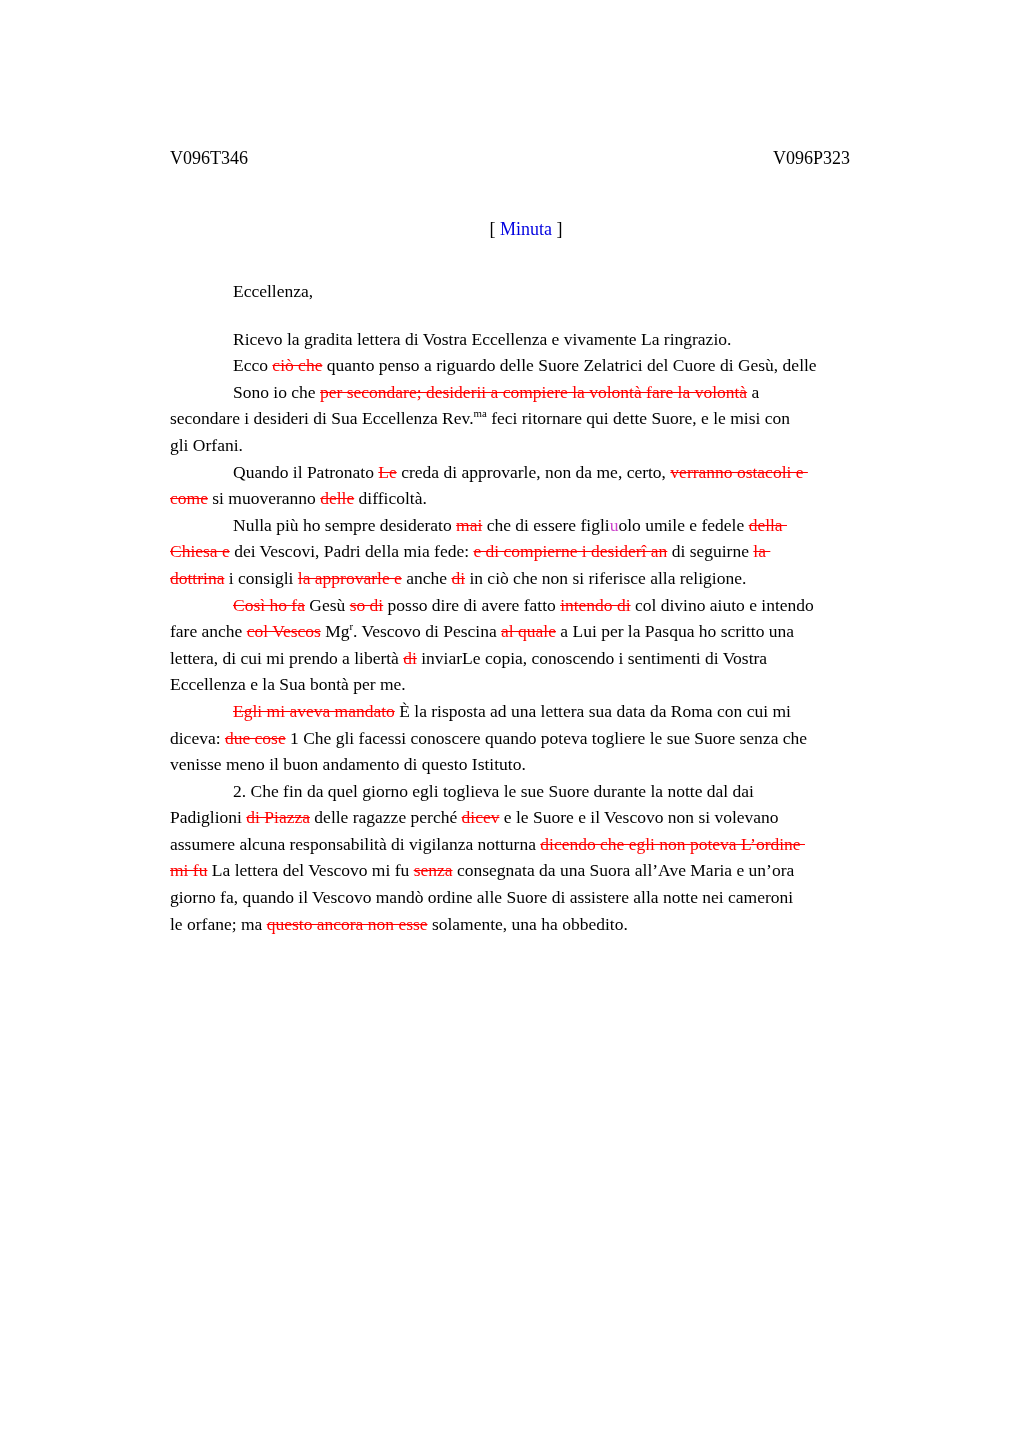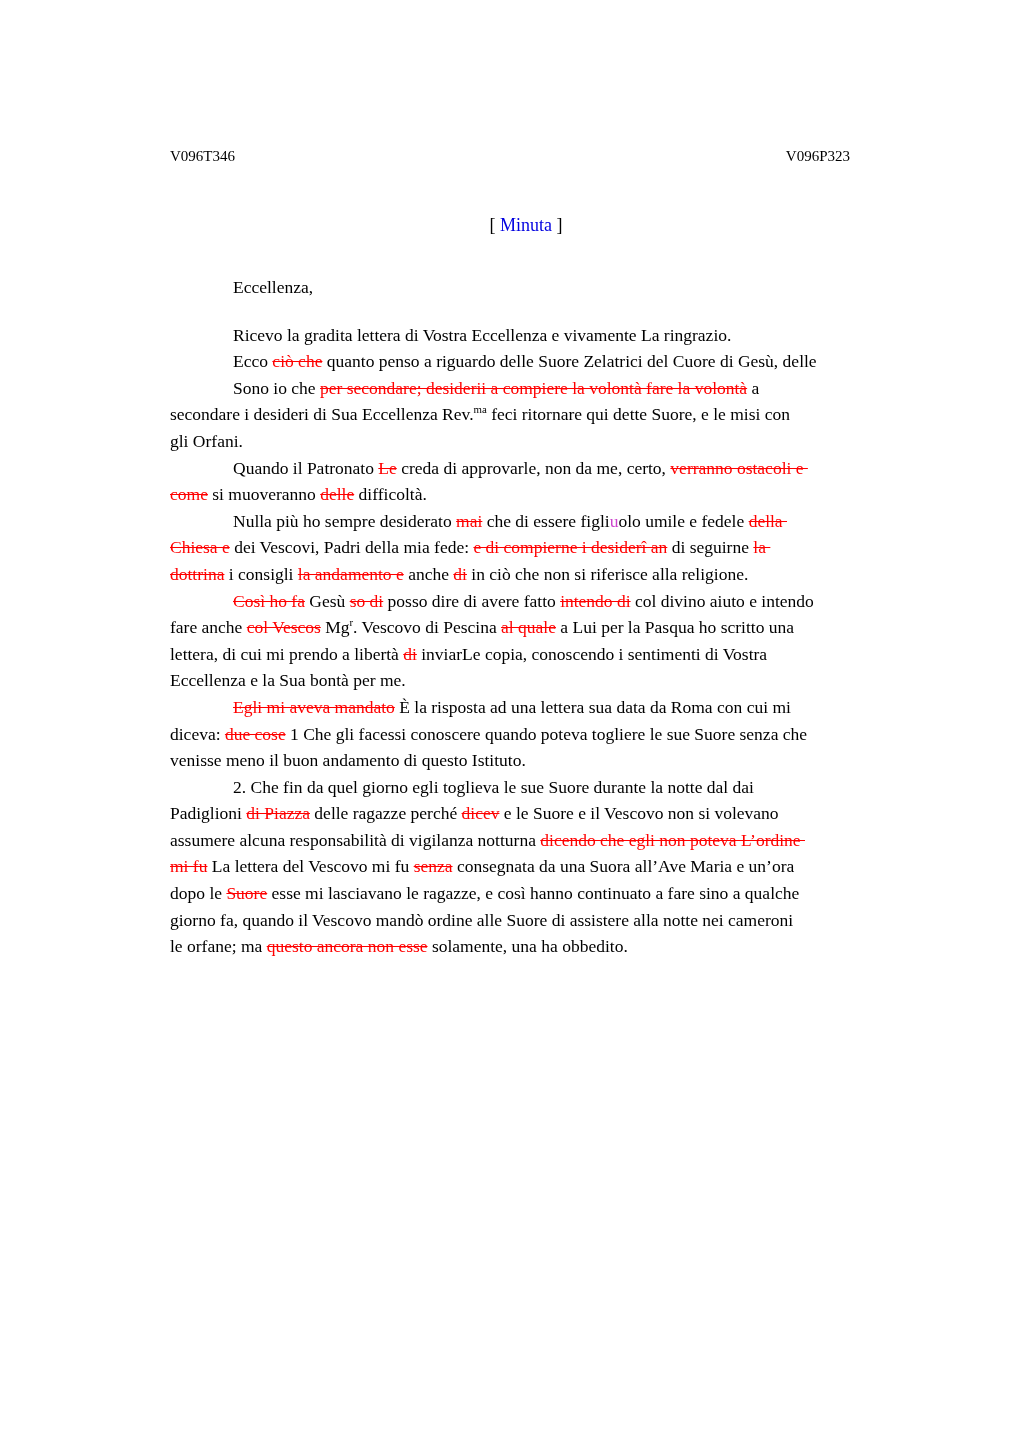--- a/index.html
+++ b/index.html
@@ -15,21 +15,21 @@
   }
   .page {
     position: absolute;
     left: 170px;
     top: 148px;
     width: 712px;
   }
   .header-row {
     display: flex;
     justify-content: space-between;
-    font-size: 15px;
+    font-size: 18px;
     color: #000000;
     padding-right: 32px;
   }
   .minuta-line {
     margin-top: 50px;
     font-size: 18px;
     color: #000000;
     text-align: center;
   }
   .minuta-label { color: #0000E0; }
@@ -75,30 +75,29 @@
       <div class="line ind"><span class="seg-n">Eccellenza,</span></div>
       <div class="line ind gap"><span class="seg-n">Ricevo la gradita lettera di Vostra Eccellenza e vivamente La ringrazio.</span></div>
       <div class="line ind"><span class="seg-n">Ecco </span><span class="seg-d">ciò che</span><span class="seg-n"> quanto penso a riguardo delle Suore Zelatrici del Cuore di Gesù, delle</span></div>
       <div class="line ind"><span class="seg-n">Sono io che </span><span class="seg-d">per secondare; desiderii a compiere la volontà fare la volontà</span><span class="seg-n"> a</span></div>
       <div class="line"><span class="seg-n">secondare i desideri di Sua Eccellenza Rev.</span><span class="seg-sup">ma</span><span class="seg-n"> feci ritornare qui dette Suore, e le misi con</span></div>
       <div class="line"><span class="seg-n">gli Orfani.</span></div>
       <div class="line ind"><span class="seg-n">Quando il Patronato </span><span class="seg-d">Le</span><span class="seg-n"> creda di approvarle, non da me, certo, </span><span class="seg-d">verranno ostacoli e&nbsp;</span></div>
       <div class="line"><span class="seg-d">come</span><span class="seg-n"> si muoveranno </span><span class="seg-d">delle</span><span class="seg-n"> difficoltà.</span></div>
       <div class="line ind"><span class="seg-n">Nulla più ho sempre desiderato </span><span class="seg-d">mai</span><span class="seg-n"> che di essere figli</span><span class="seg-i">u</span><span class="seg-n">olo umile e fedele </span><span class="seg-d">della&nbsp;</span></div>
       <div class="line"><span class="seg-d">Chiesa e</span><span class="seg-n"> dei Vescovi, Padri della mia fede: </span><span class="seg-d">e di compierne i desiderî an</span><span class="seg-n"> di seguirne </span><span class="seg-d">la&nbsp;</span></div>
-      <div class="line"><span class="seg-d">dottrina</span><span class="seg-n"> i consigli </span><span class="seg-d">la andamento e</span><span class="seg-n"> anche </span><span class="seg-d">di</span><span class="seg-n"> in ciò che non si riferisce alla religione.</span></div>
+      <div class="line"><span class="seg-d">dottrina</span><span class="seg-n"> i consigli </span><span class="seg-d">la approvarle e</span><span class="seg-n"> anche </span><span class="seg-d">di</span><span class="seg-n"> in ciò che non si riferisce alla religione.</span></div>
       <div class="line ind"><span class="seg-d">Così ho fa</span><span class="seg-n"> Gesù </span><span class="seg-d">so di</span><span class="seg-n"> posso dire di avere fatto </span><span class="seg-d">intendo di</span><span class="seg-n"> col divino aiuto e intendo</span></div>
       <div class="line"><span class="seg-n">fare anche </span><span class="seg-d">col Vescos</span><span class="seg-n"> Mg</span><span class="seg-sup">r</span><span class="seg-n">. Vescovo di Pescina </span><span class="seg-d">al quale</span><span class="seg-n"> a Lui per la Pasqua ho scritto una</span></div>
       <div class="line"><span class="seg-n">lettera, di cui mi prendo a libertà </span><span class="seg-d">di</span><span class="seg-n"> inviarLe copia, conoscendo i sentimenti di Vostra</span></div>
       <div class="line"><span class="seg-n">Eccellenza e la Sua bontà per me.</span></div>
       <div class="line ind"><span class="seg-d">Egli mi aveva mandato</span><span class="seg-n"> È la risposta ad una lettera sua data da Roma con cui mi</span></div>
       <div class="line"><span class="seg-n">diceva: </span><span class="seg-d">due cose</span><span class="seg-n"> 1 Che gli facessi conoscere quando poteva togliere le sue Suore senza che</span></div>
       <div class="line"><span class="seg-n">venisse meno il buon andamento di questo Istituto.</span></div>
       <div class="line ind"><span class="seg-n">2. Che fin da quel giorno egli toglieva le sue Suore durante la notte dal dai</span></div>
       <div class="line"><span class="seg-n">Padiglioni </span><span class="seg-d">di Piazza</span><span class="seg-n"> delle ragazze perché </span><span class="seg-d">dicev</span><span class="seg-n"> e le Suore e il Vescovo non si volevano</span></div>
       <div class="line"><span class="seg-n">assumere alcuna responsabilità di vigilanza notturna </span><span class="seg-d">dicendo che egli non poteva L’ordine&nbsp;</span></div>
       <div class="line"><span class="seg-d">mi fu</span><span class="seg-n"> La lettera del Vescovo mi fu </span><span class="seg-d">senza</span><span class="seg-n"> consegnata da una Suora all’Ave Maria e un’ora</span></div>
-      <div class="line"><span class="seg-n">dopo le </span><span class="seg-d">Suore</span><span class="seg-n"> esse mi lasciavano le ragazze, e così hanno continuato a fare sino a qualche</span></div>
       <div class="line"><span class="seg-n">giorno fa, quando il Vescovo mandò ordine alle Suore di assistere alla notte nei cameroni</span></div>
       <div class="line"><span class="seg-n">le orfane; ma </span><span class="seg-d">questo ancora non esse</span><span class="seg-n"> solamente, una ha obbedito.</span></div>
     </div>
 
 </div>
 
 </body></html>

